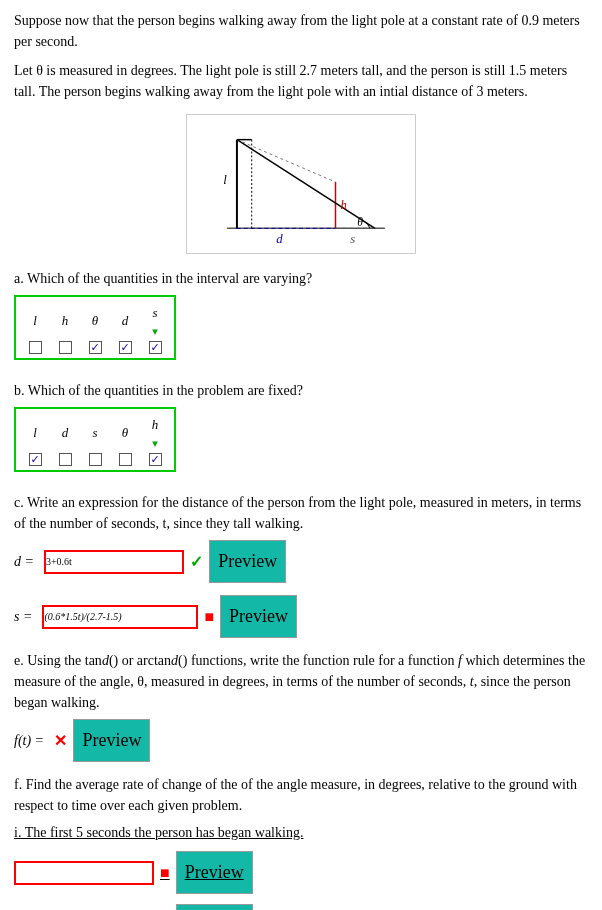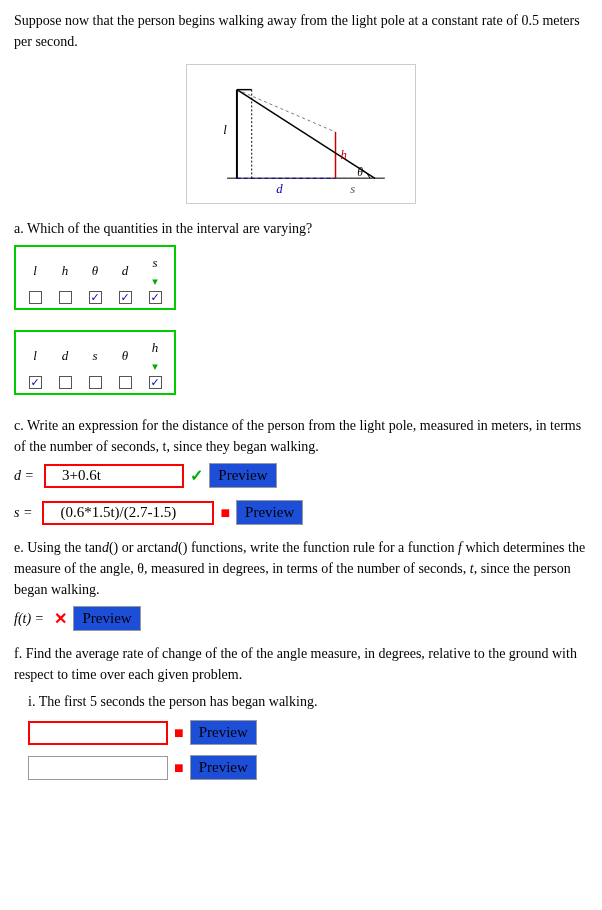--- a/index.html
+++ b/index.html
@@ -25,41 +25,41 @@
     }
     .diagram-svg { width: 100%; height: 100%; }
     .answer-row {
       display: flex;
       align-items: center;
       gap: 6px;
       margin-bottom: 10px;
     }
     .answer-input {
       border: 2px solid #f00;
-      padding: 2px 16px;
+      padding: 2px 0;
       font-family: Georgia, serif;
-      font-size: 15px;
+      font-size: 10px;
       width: 140px;
       height: 24px;
     }
     .checkmark-green {
       color: #0a0;
       font-size: 16px;
       font-weight: bold;
     }
     .checkmark-red {
       color: #f00;
       font-size: 16px;
       font-weight: bold;
     }
     .preview-btn {
       border: 1px solid #999;
-      background: #1d4ed8;
-      padding: 3px 8px;
-      font-size: 15px;
+      background: #14b8a6;
+      padding: 10px 8px;
+      font-size: 18px;
       cursor: pointer;
       font-family: Georgia, serif;
     }
     .checkbox-row {
       display: flex;
       gap: 8px;
       align-items: center;
       margin-top: 2px;
     }
     .checkbox-item {
@@ -95,30 +95,32 @@
       border: 2px solid #0c0;
       padding: 4px 8px;
       display: inline-block;
       margin-bottom: 8px;
     }
     .eq-prefix {
       font-style: italic;
       margin-right: 4px;
     }
     .math-italic { font-style: italic; }
-    .sub-question { margin-left: 14px; margin-bottom: 10px; }
+    .sub-question { margin-left: 0; margin-bottom: 10px; text-decoration: underline; }
     .long-input {
-      width: 172px;
+      width: 156px;
+      font-style: italic;
     }
   </style>
 </head>
 <body>
 
 <div class="section">
-  <p>Suppose now that the person begins walking away from the light pole at a constant rate of 0.5 meters per second.</p>
+  <p>Suppose now that the person begins walking away from the light pole at a constant rate of 0.9 meters per second.</p>
+  <p>Let θ is measured in degrees. The light pole is still 2.7 meters tall, and the person is still 1.5 meters tall. The person begins walking away from the light pole with an intial distance of 3 meters.</p>
 </div>
 
 <div class="diagram-container">
   <svg class="diagram-svg" viewBox="0 0 230 140">
 
     <line x1="40" y1="115" x2="200" y2="115" stroke="#555" stroke-width="1.5"></line>
 
     <line x1="50" y1="25" x2="50" y2="115" stroke="#000" stroke-width="2"></line>
 
     <line x1="150" y1="68" x2="150" y2="115" stroke="#c00" stroke-width="1.5"></line>
@@ -183,20 +185,21 @@
         <div class="cb checked"></div>
       </div>
       <div class="checkbox-item">
         <div class="cb checked"></div>
       </div>
     </div>
   </div>
 </div>
 
 <div class="section">
+  <p class="question-label">b. Which of the quantities in the problem are fixed?</p>
   <div class="green-border-box">
     <div class="checkbox-row">
       <div class="checkbox-item">
         <span class="var-label math-italic">l</span>
       </div>
       <div class="checkbox-item">
         <span class="var-label math-italic">d</span>
       </div>
       <div class="checkbox-item">
         <span class="var-label math-italic">s</span>
@@ -223,21 +226,21 @@
         <div class="cb"></div>
       </div>
       <div class="checkbox-item">
         <div class="cb checked"></div>
       </div>
     </div>
   </div>
 </div>
 
 <div class="section">
-  <p class="question-label">c. Write an expression for the distance of the person from the light pole, measured in meters, in terms of the number of seconds, t, since they began walking.</p>
+  <p class="question-label">c. Write an expression for the distance of the person from the light pole, measured in meters, in terms of the number of seconds, t, since they tall walking.</p>
   <div class="answer-row">
     <span class="eq-prefix math-italic">d =</span>
     <input class="answer-input" type="text" value="3+0.6t" style="">
     <span class="checkmark-green">✓</span>
     <button class="preview-btn">Preview</button>
   </div>
 </div>
 
 <div class="section">
   <div class="answer-row">

